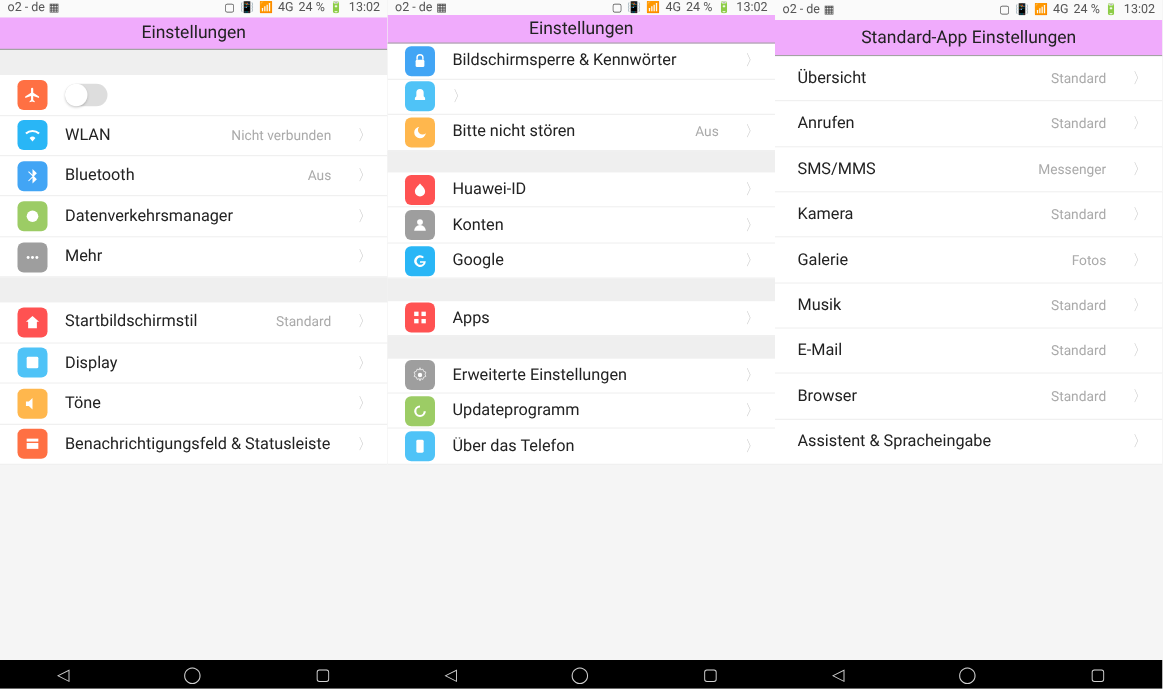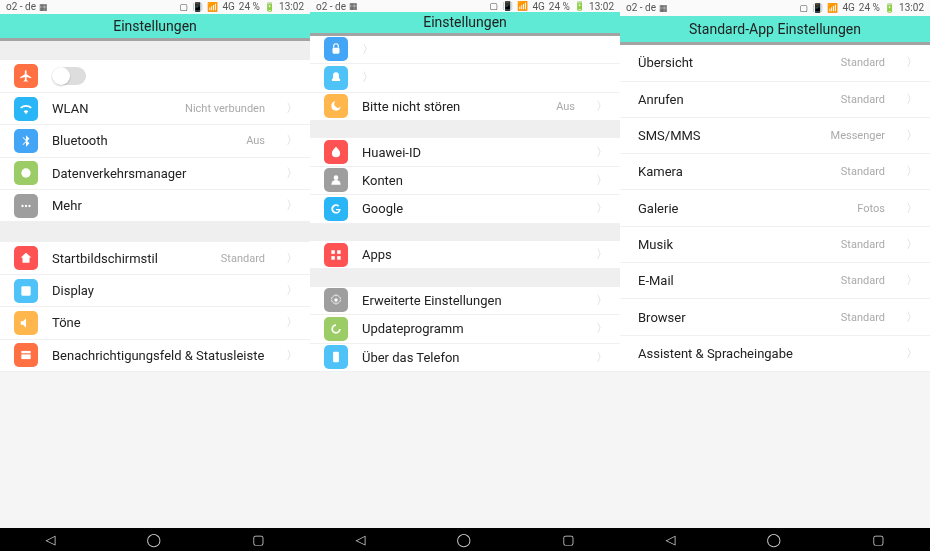--- a/index.html
+++ b/index.html
@@ -3,21 +3,21 @@
 <meta charset="utf-8">
 <style>
 *{margin:0;padding:0;box-sizing:border-box;font-family:-apple-system,BlinkMacSystemFont,"Segoe UI",Roboto,Arial,sans-serif;}
 body{width:930px;height:551px;background:#f5f5f5;overflow:hidden;}
 .screens{display:flex;width:930px;height:528px;}
 .screen{width:310px;height:372px;background:#f2f2f2;display:flex;flex-direction:column;overflow:hidden;}
 .statusbar{height:18px;background:#fafafa;display:flex;align-items:center;justify-content:space-between;padding:0 6px;font-size:10px;color:#555;}
 .statusbar .left{display:flex;align-items:center;gap:3px;}
 .statusbar .right{display:flex;align-items:center;gap:4px;}
 .sb-icon{font-size:9px;color:#444;}
-.titlebar{height:34px;background:#5eead4;display:flex;align-items:center;justify-content:center;font-size:14px;color:#222;border-bottom:3px solid #a3a3a3;text-align:center;}
+.titlebar{height:34px;background:#f0abfc;display:flex;align-items:center;justify-content:center;font-size:14px;color:#222;border-bottom:1px solid #a3a3a3;text-align:center;}
 .searchwrap{padding:8px 10px;background:#f2f2f2;}
 .search{width:100%;height:32px;border-radius:18px;border:1px solid #e3e3e3;background:#fff;padding:0 14px;font-size:12px;color:#aaa;outline:none;}
 .search::placeholder{color:#bbb;}
 .spacer{height:26px;background:#efefef;}
 .row{height:42px;background:#fff;display:flex;align-items:center;padding:0 12px 0 14px;border-bottom:1px solid #f0f0f0;font-size:13px;color:#222;}
 .row.noicon{padding-left:18px;}
 .row .icon{width:24px;height:24px;border-radius:5px;margin-right:14px;display:flex;align-items:center;justify-content:center;flex-shrink:0;}
 .row .icon svg{width:14px;height:14px;fill:#fff;}
 .row .label{flex:1;white-space:nowrap;overflow:hidden;text-overflow:ellipsis;}
 .row .value{font-size:11px;color:#aaa;margin-right:21px;}
@@ -170,20 +170,21 @@
     <div class="titlebar">
         <span>Einstellungen</span>
       </div>
     <div class="row">
         <div class="icon i-blue2">
           <svg viewBox="0 0 24 24">
             <rect x="6" y="10" width="12" height="10" rx="2"></rect>
             <path d="M8 10V7a4 4 0 018 0v3" fill="none" stroke="#fff" stroke-width="2"></path>
           </svg>
         </div>
+        <span class="label">Bildschirmsperre &amp; Kennwörter</span>
         <span class="chevron">〉</span>
       </div>
     <div class="row">
         <div class="icon i-cyan">
           <svg viewBox="0 0 24 24">
             <path d="M12 2a5 5 0 015 5v5l2 2v3H5v-3l2-2V7a5 5 0 015-5z"></path>
           </svg>
         </div>
         <span class="chevron">〉</span>
       </div>

